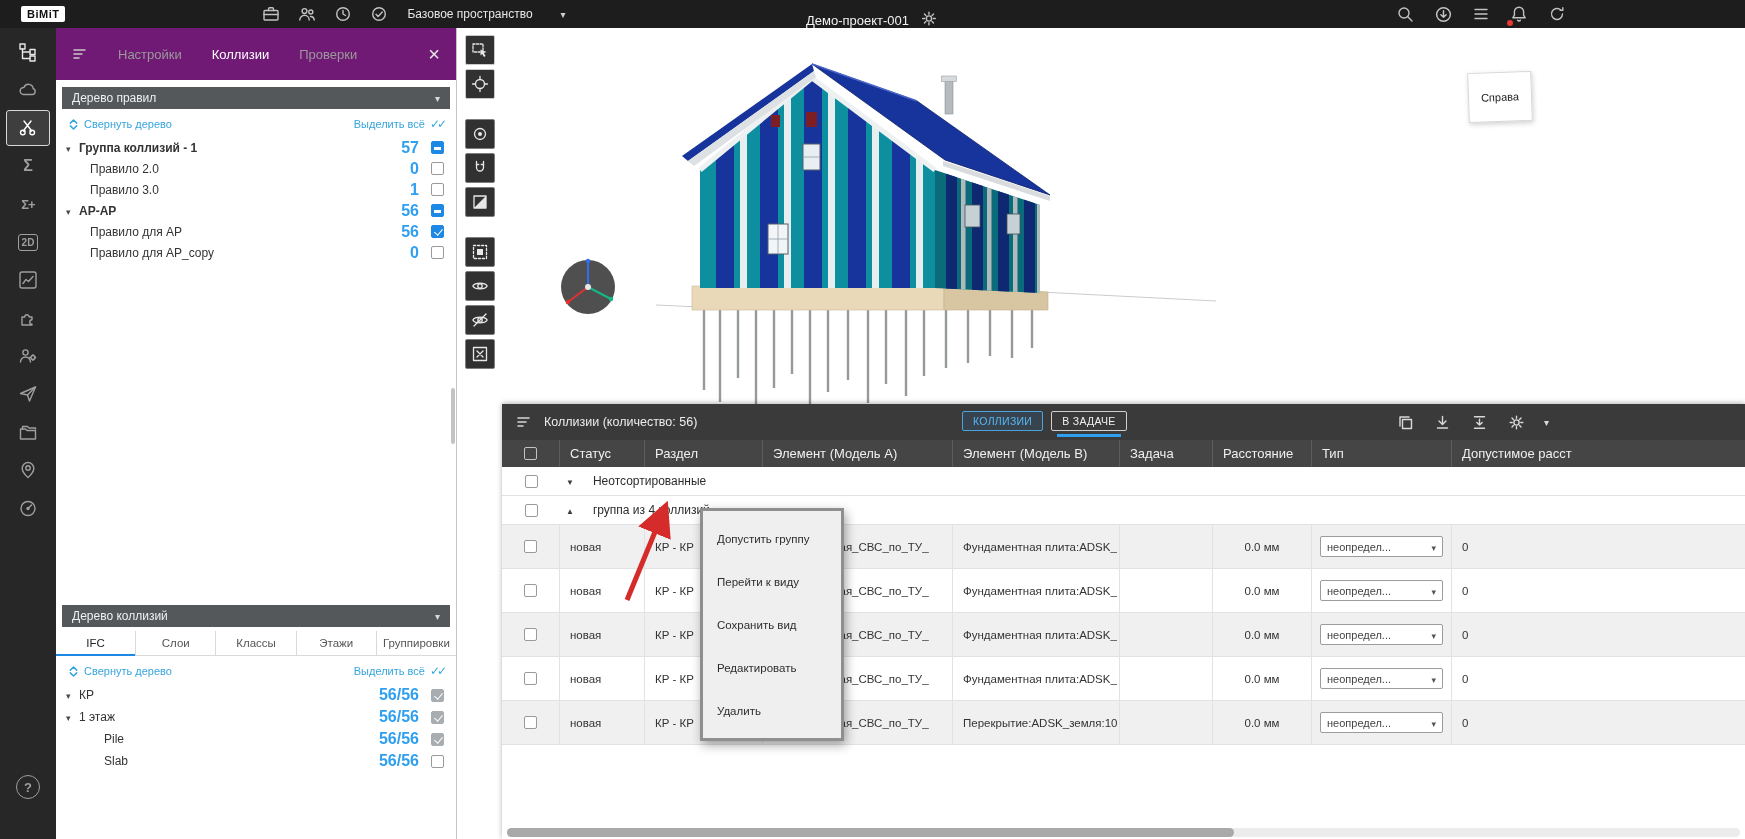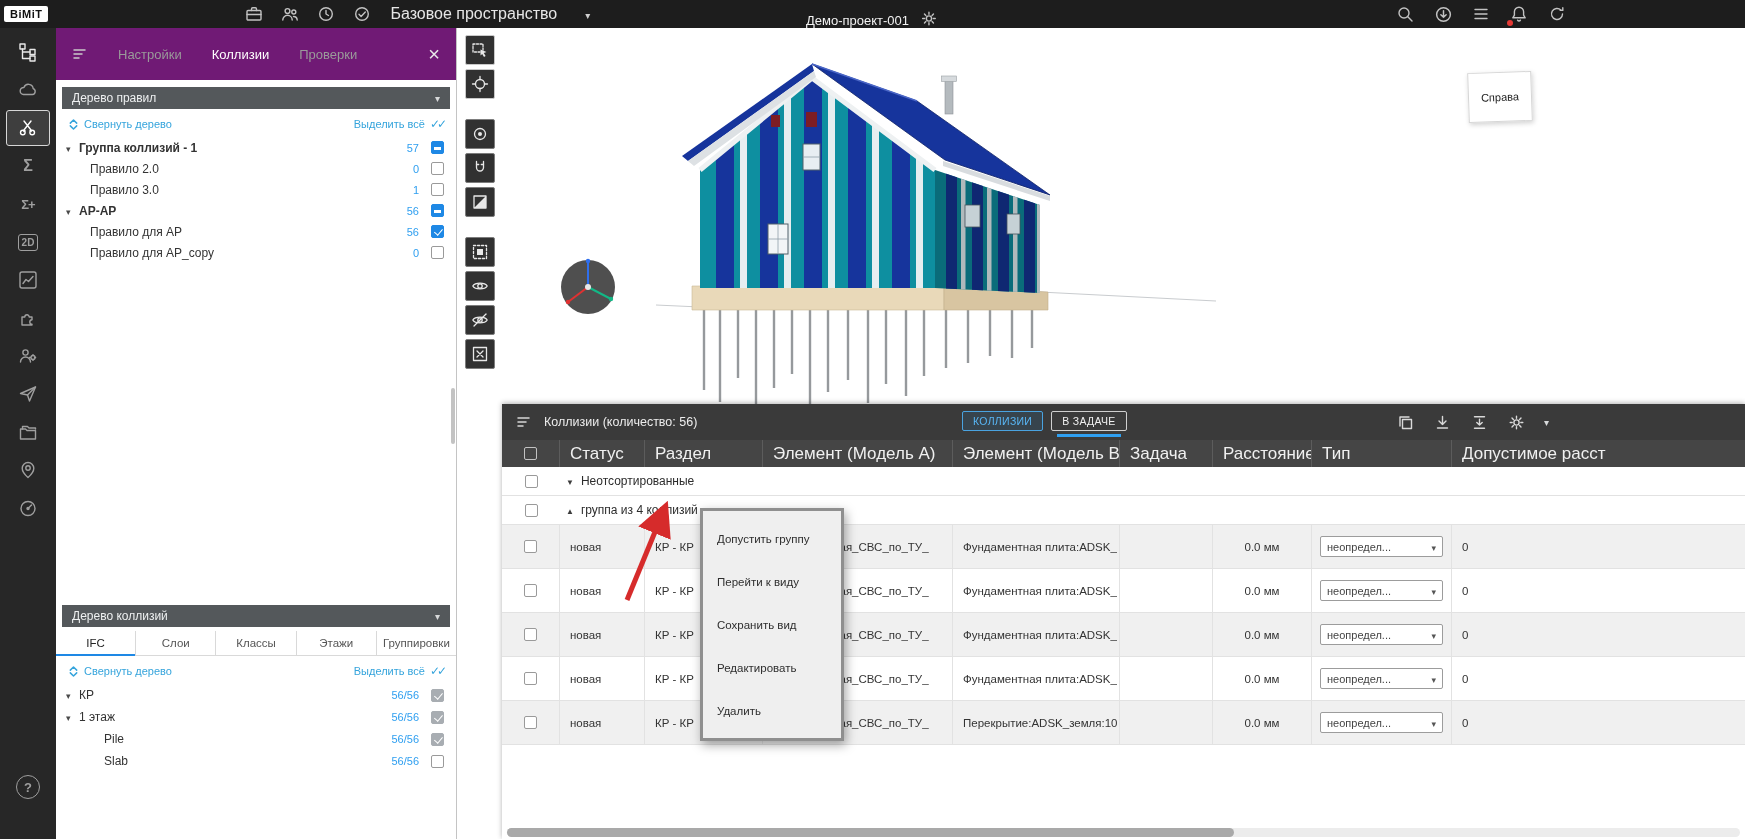--- a/index.html
+++ b/index.html
@@ -3,25 +3,25 @@
 <meta charset="utf-8">
 <style>
 *{margin:0;padding:0;box-sizing:border-box}
 html,body{width:1745px;height:839px;overflow:hidden}
 body{font-family:"Liberation Sans","DejaVu Sans",sans-serif;font-size:12px;color:#333;background:#fff}
 svg{display:block}
 .app{position:relative;width:1745px;height:839px;overflow:hidden;background:#fff}
 
 
 .topbar{position:absolute;left:0;top:0;right:0;height:28px;background:#1d1d1d;display:flex;align-items:center;z-index:40;color:#cfcfcf}
-.logo{margin-left:4px;background:#fff;color:#111;font-weight:bold;font-size:11px;padding:2px 6px;border-radius:2px;letter-spacing:.5px;cursor:pointer}
+.logo{margin-left:21px;background:#fff;color:#111;font-weight:bold;font-size:11px;padding:2px 6px;border-radius:2px;letter-spacing:.5px;cursor:pointer}
 .tb-group{display:flex;align-items:center;gap:16px;margin-left:196px}
 .tbi{width:20px;height:20px;display:flex;align-items:center;justify-content:center;color:#c2c2c2;cursor:pointer;position:relative}
 .tbi svg{stroke:currentColor;fill:none;stroke-width:1.4;stroke-linecap:round;stroke-linejoin:round}
-.workspace{display:flex;align-items:center;gap:28px;margin-left:18px;color:#e6e6e6;font-size:16px;cursor:pointer}
+.workspace{display:flex;align-items:center;gap:28px;margin-left:18px;color:#e6e6e6;font-size:12px;cursor:pointer}
 .chev::before{content:"▾";font-size:10px;color:#cfcfcf}
 .pt-wrap{position:absolute;left:50%;top:0;height:28px;transform:translateX(-50%);display:flex;align-items:flex-end;gap:10px;color:#f2f2f2}
 .pt{font-size:13px}
 .tb-right{margin-left:auto;display:flex;align-items:center;gap:18px;padding-right:178px}
 .badge-dot{position:absolute;left:-2px;bottom:-2px;width:6px;height:6px;border-radius:50%;background:#e53935}
 
 
 .sidebar{position:absolute;left:0;top:28px;bottom:0;width:56px;background:#272727;display:flex;flex-direction:column;align-items:center;padding-top:6px;z-index:35}
 .sb-item{width:44px;height:36px;margin-bottom:2px;display:flex;align-items:center;justify-content:center;color:#9f9f9f;cursor:pointer;border:1px solid transparent;border-radius:3px;flex:none}
 .sb-item svg{stroke:currentColor;fill:none;stroke-width:1.4;stroke-linecap:round;stroke-linejoin:round}
@@ -48,21 +48,21 @@
 .tree-controls{display:flex;align-items:center;height:26px;padding:0 12px;margin-top:2px}
 .link{color:#35a4dc;font-size:11px;display:flex;align-items:center;gap:5px;cursor:pointer}
 .link svg{stroke:#35a4dc;fill:none;stroke-width:1.6;stroke-linecap:round;stroke-linejoin:round}
 .dblcheck::before{content:"✓✓";letter-spacing:-3px;font-size:12px;color:#35a4dc}
 .tree-controls .right{margin-left:auto}
 .trow{display:flex;align-items:center;height:21px;padding:0 12px 0 10px;font-size:12px;color:#333}
 .trow2{height:22px}
 .trow .exp{width:13px;color:#4a4a4a;flex:none}
 .exp::before{content:"▾";font-size:9px}
 .trow.bold{font-weight:bold}
-.trow .cnt{margin-left:auto;color:#2f9ff0;font-size:11px;font-weight:normal}
+.trow .cnt{margin-left:auto;color:#2f9ff0;font-size:16px;font-weight:bold}
 .trow .cb{margin-left:12px}
 .ind1{padding-left:34px}
 .indA{}
 .indB{padding-left:48px}
 .lbl{white-space:nowrap;overflow:hidden;text-overflow:ellipsis}
 .cb{width:13px;height:13px;border:1px solid #9a9a9a;border-radius:2px;background:#fff;position:relative;flex:none;cursor:pointer}
 .cb--indet{background:#1e88e5;border-color:#1e88e5}
 .cb--indet::after{content:"";position:absolute;left:2px;right:2px;top:5px;height:2.5px;background:#fff}
 .cb--checked{background:#1e88e5;border-color:#1e88e5}
 .cb--checked::after,.cb--checked-gray::after{content:"";position:absolute;left:4px;top:1px;width:3.5px;height:7px;border:solid #fff;border-width:0 1.8px 1.8px 0;transform:rotate(40deg)}
@@ -92,26 +92,26 @@
 .bp-header{height:36px;background:#3a3a3a;display:flex;align-items:center;color:#ededed;position:relative}
 .bp-menu{margin-left:14px;color:#d6d6d6;cursor:pointer}
 .bp-title{margin-left:12px;font-size:12.5px}
 .bp-tabs{position:absolute;left:460px;top:7px;display:flex;gap:8px}
 .btn-tab{font-size:10.5px;letter-spacing:.3px;padding:3px 10px;border:1px solid #4aa3e0;color:#58b6f5;border-radius:2px;cursor:pointer;background:rgba(42,130,190,.15)}
 .btn-tab.alt{border-color:#cfcfcf;color:#f0f0f0;background:transparent;position:relative}
 .btn-tab.alt::after{content:"";position:absolute;left:5px;right:5px;bottom:-7px;height:3px;background:#2f9ff0}
 .bp-icons{margin-left:auto;margin-right:196px;display:flex;gap:17px;align-items:center}
 .bp-icons .tbi{color:#d9d9d9}
 .thead,.grow,.trowt{display:grid;grid-template-columns:58px 85px 118px 190px 167px 93px 99px 140px 1fr;align-items:center}
-.thead{height:27px;background:#454545;color:#f0f0f0;font-size:17px}
+.thead{height:27px;background:#454545;color:#f0f0f0;font-size:13px}
 .th{display:flex;align-items:center;height:100%;padding-left:10px;border-right:1px solid #5c5c5c;white-space:nowrap;overflow:hidden}
 .th:last-child{border-right:none}
 .c-cb{display:flex;align-items:center;justify-content:center;height:100%}
 .grow{height:29px;border-bottom:1px solid #e2e2e2;background:#fff;font-size:12px;color:#2c2c2c}
-.gcell{grid-column:2 / -1;display:flex;align-items:center;gap:7px;padding-left:6px}
+.gcell{grid-column:2 / -1;display:flex;align-items:center;gap:19px;padding-left:6px}
 .tri{cursor:pointer}
 .tri::before{content:"▼";font-size:8px;color:#3c3c3c}
 .tri.up::before{content:"▲"}
 .trowt{height:44px;border-bottom:1px solid #e2e2e2;background:#fff;font-size:11.5px;color:#333}
 .trowt.odd{background:#f0f0f0}
 .td{height:100%;display:flex;align-items:center;padding-left:10px;border-right:1px solid #e2e2e2;overflow:hidden;white-space:nowrap}
 .td:last-child{border-right:none}
 .td.center{justify-content:center;padding-left:0}
 .sel{flex:1;margin:0 8px;height:21px;border:1px solid #9c9c9c;border-radius:2px;background:#fff;display:flex;align-items:center;justify-content:space-between;padding:0 6px;font-size:11px;color:#444;cursor:pointer;overflow:hidden;white-space:nowrap}
 .sel .ar::before{content:"▾";font-size:9px;color:#555}

